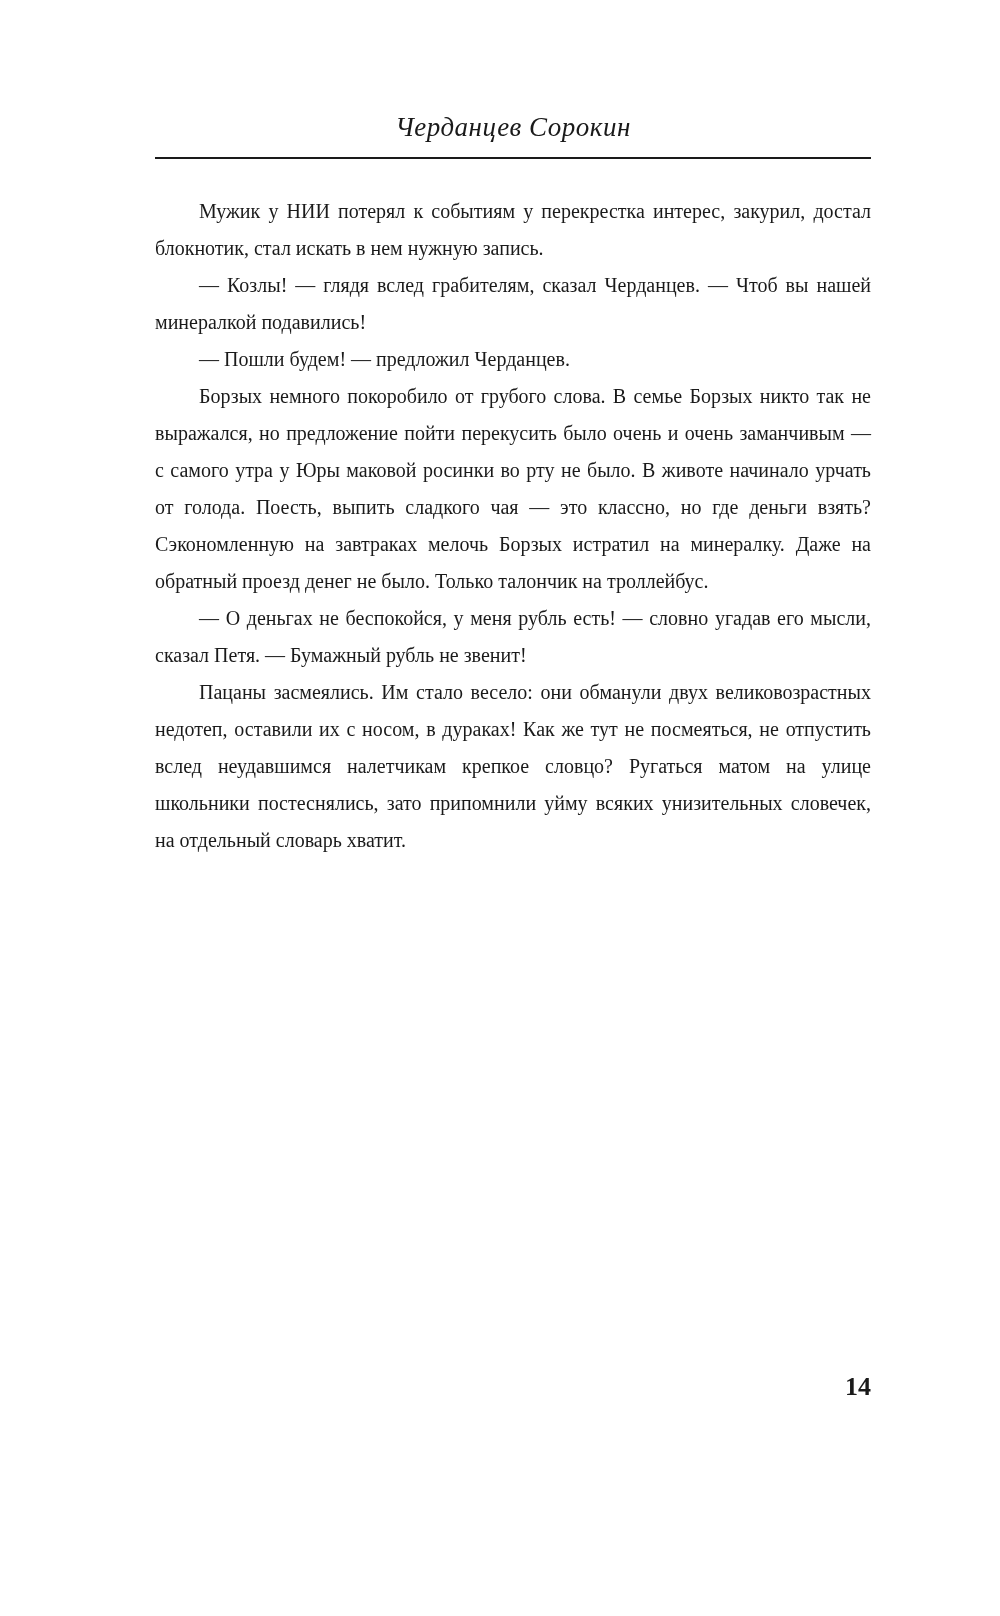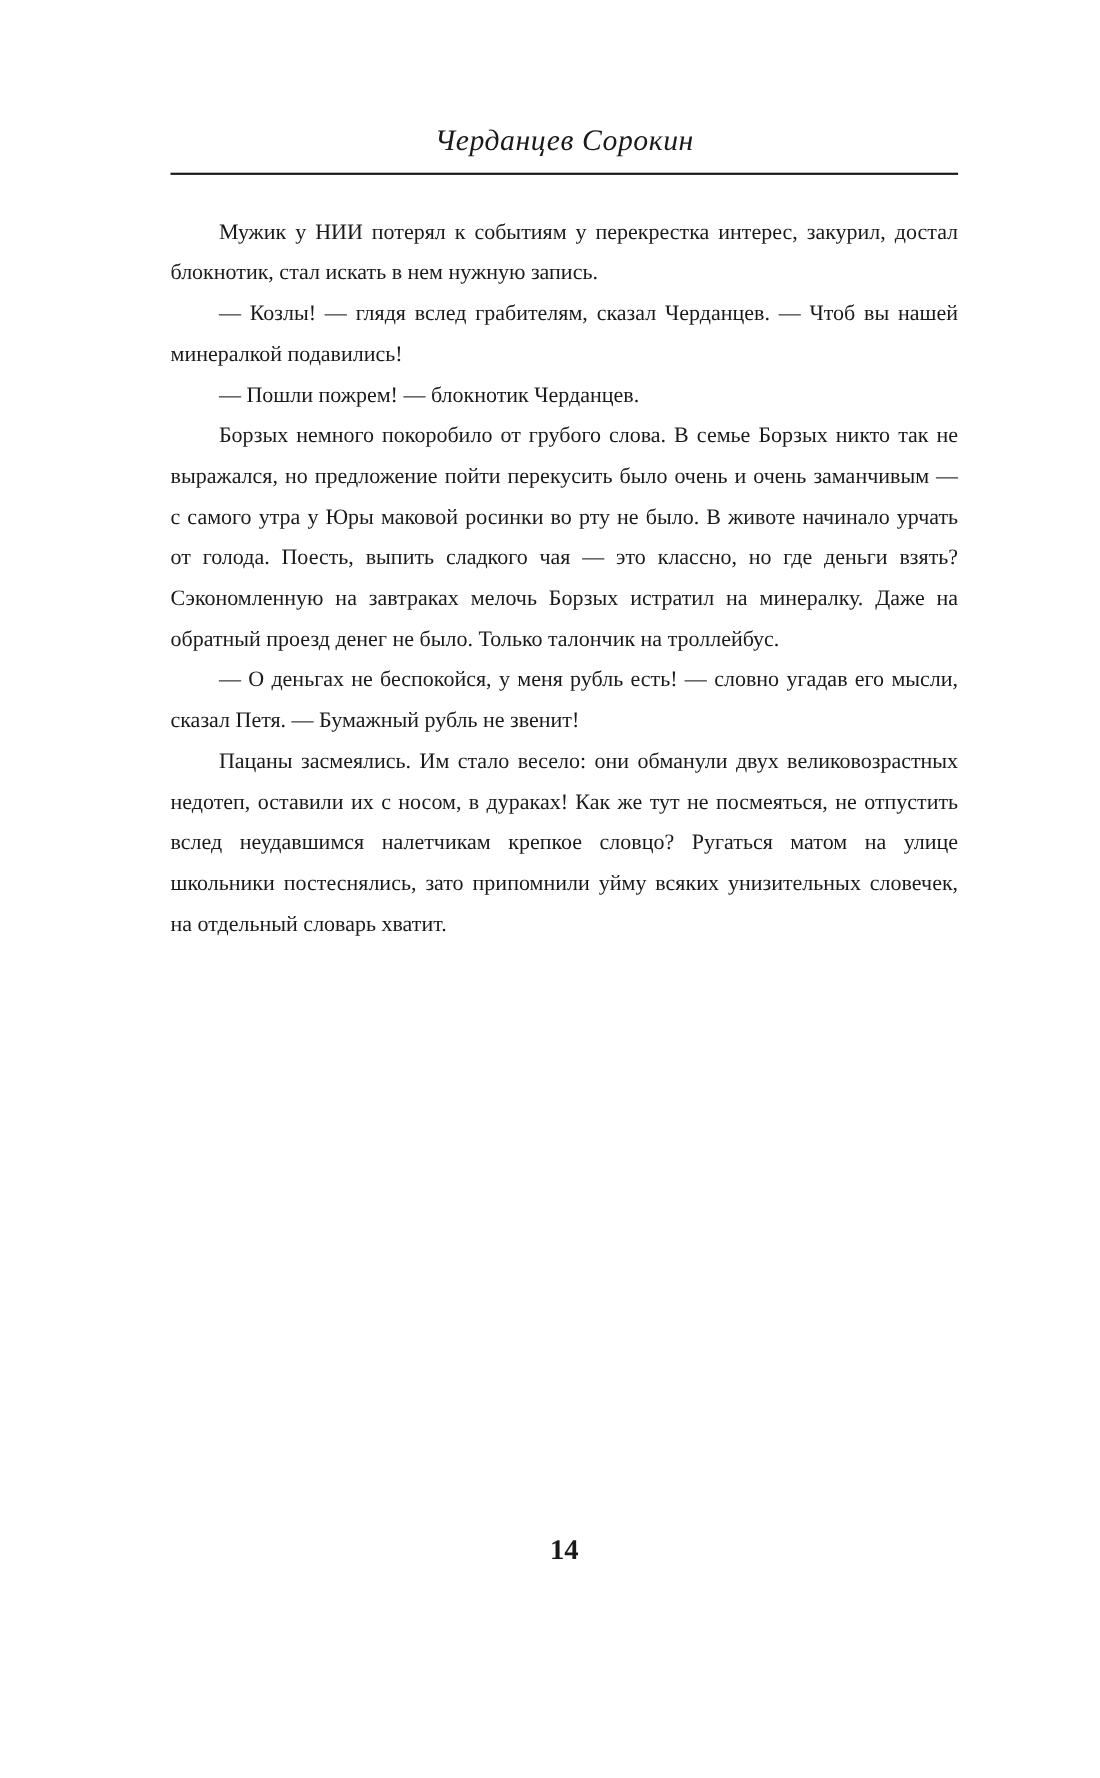--- a/index.html
+++ b/index.html
@@ -42,35 +42,34 @@
   .body-text p {
     margin: 0;
     padding: 0;
     text-indent: 44px;
   }
   .page-number {
     position: absolute;
     left: 155px;
     top: 1372px;
     width: 716px;
-    text-align: center;
+    text-align: right;
     font-weight: bold;
     font-size: 26px;
-    margin-top: 22px;
   }
 </style>
 </head>
 <body>
 
 <div class="page">
   <div class="running-header">Черданцев Сорокин</div>
   <div class="header-rule"></div>
   <div class="body-text">
     <p>Мужик у НИИ потерял к событиям у перекрестка интерес, закурил, достал блокнотик, стал искать в нем нужную запись.</p>
     <p>— Козлы! — глядя вслед грабителям, сказал Черданцев. — Чтоб вы нашей минералкой подавились!</p>
-    <p>— Пошли пожрем! — блокнотик Черданцев.</p>
+    <p>— Пошли будем! — предложил Черданцев.</p>
     <p>Борзых немного покоробило от грубого слова. В семье Борзых никто так не выражался, но предложение пойти перекусить было очень и очень заманчивым — с самого утра у Юры маковой росинки во рту не было. В животе начинало урчать от голода. Поесть, выпить сладкого чая — это классно, но где деньги взять? Сэкономленную на завтраках мелочь Борзых истратил на минералку. Даже на обратный проезд денег не было. Только талончик на троллейбус.</p>
     <p>— О деньгах не беспокойся, у меня рубль есть! — словно угадав его мысли, сказал Петя. — Бумажный рубль не звенит!</p>
     <p>Пацаны засмеялись. Им стало весело: они обманули двух великовозрастных недотеп, оставили их с носом, в дураках! Как же тут не посмеяться, не отпустить вслед неудавшимся налетчикам крепкое словцо? Ругаться матом на улице школьники постеснялись, зато припомнили уйму всяких унизительных словечек, на отдельный словарь хватит.</p>
   </div>
 </div>
 
 <div class="page-number">14</div>
 
 </body></html>

